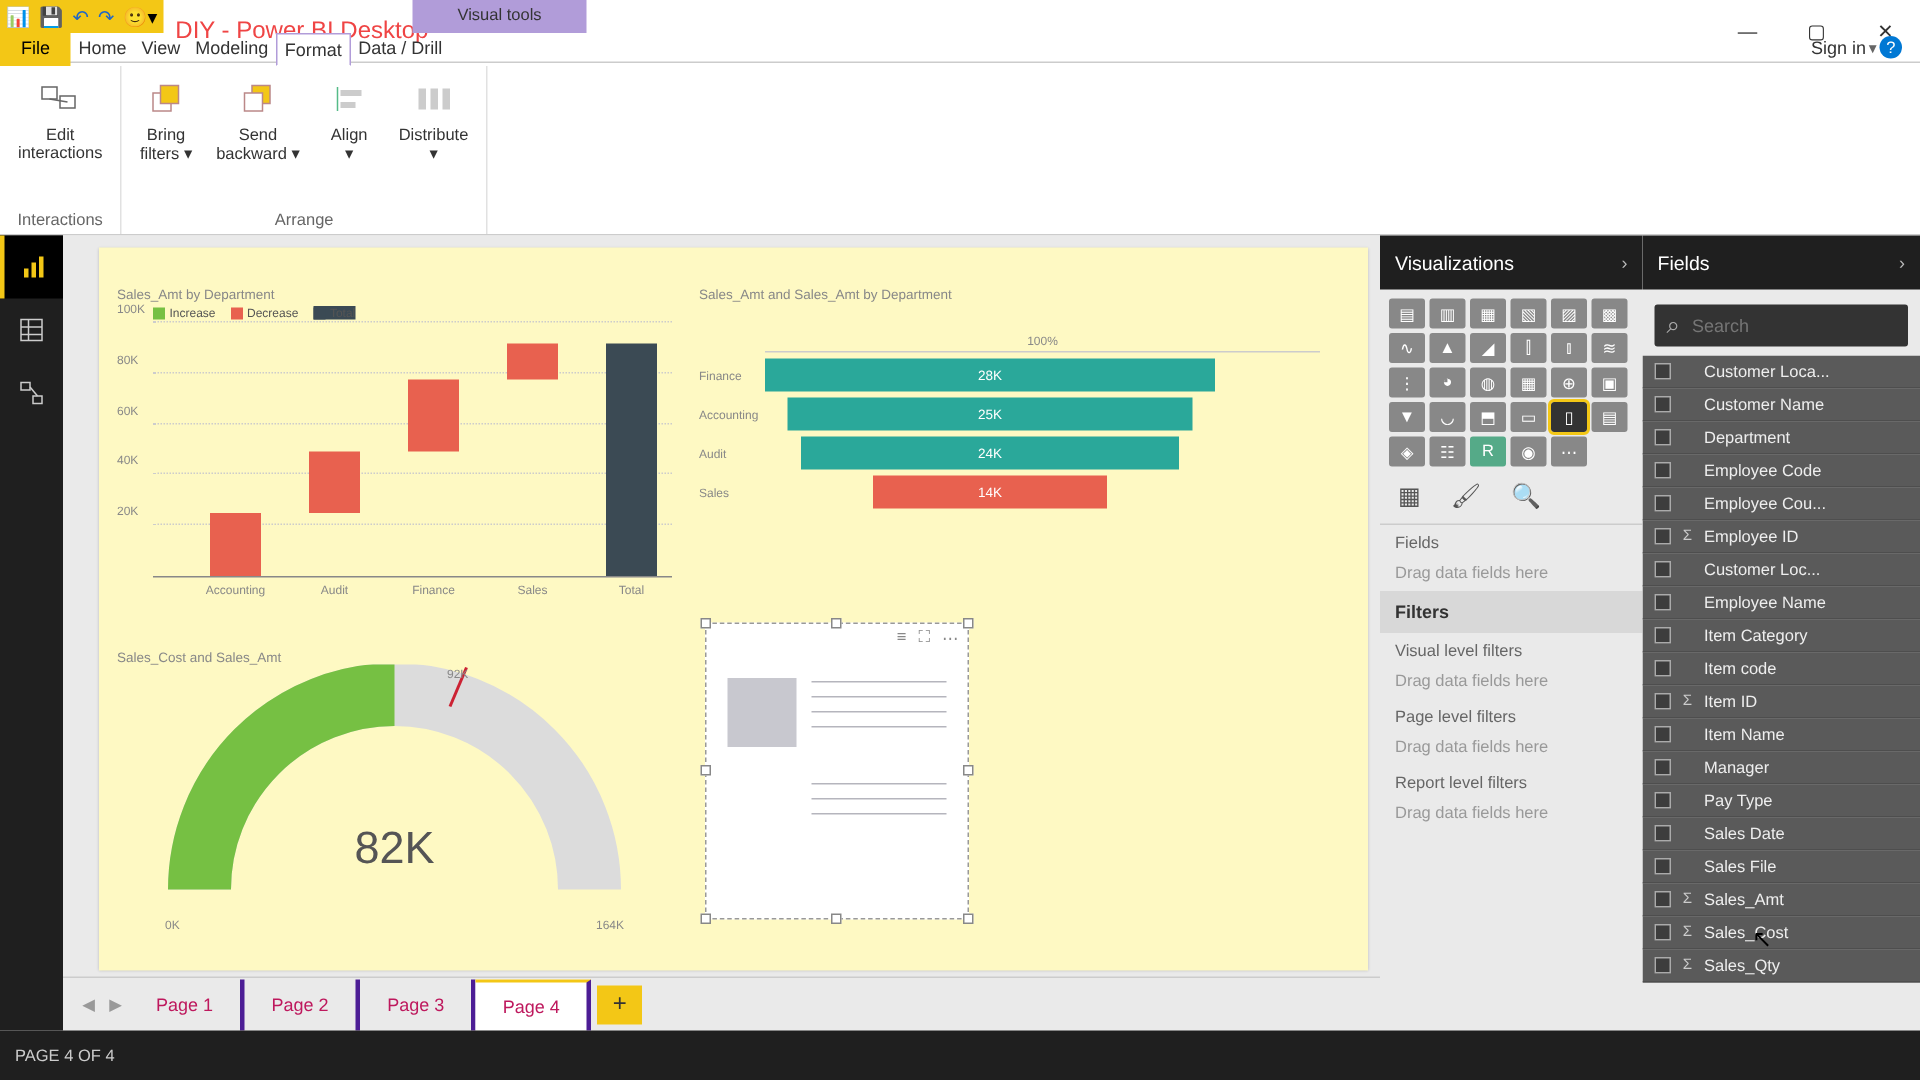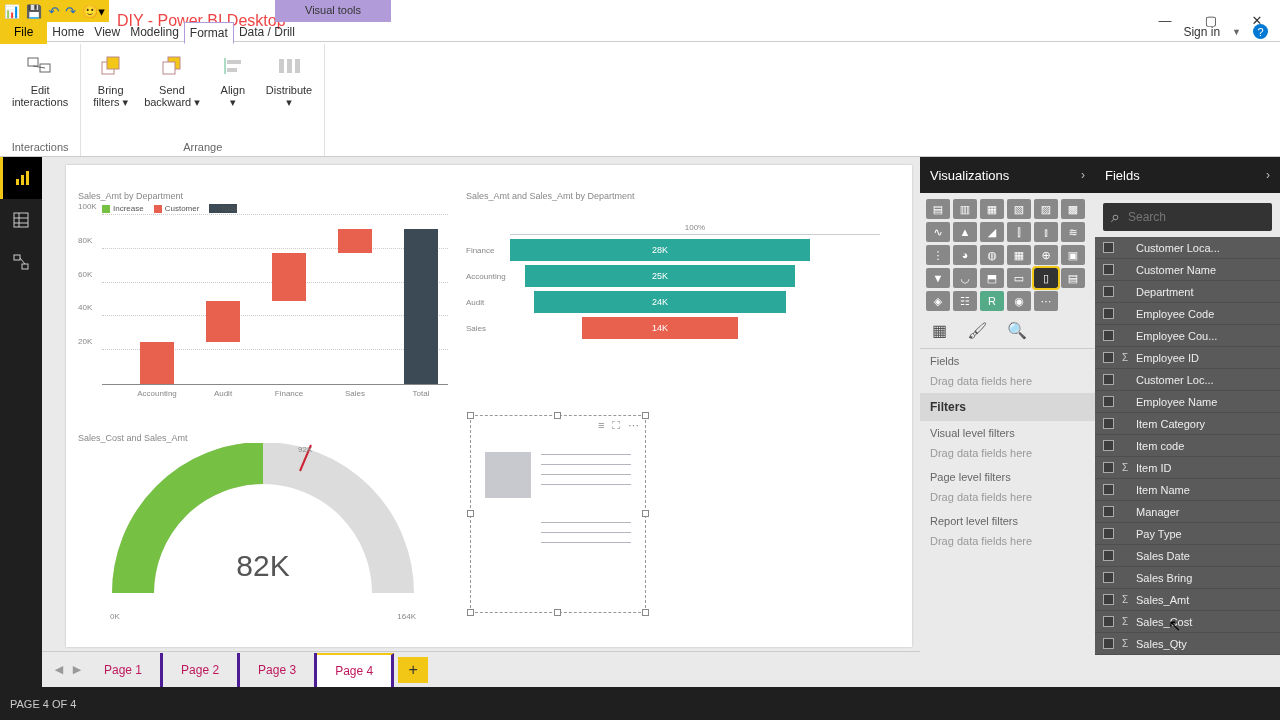--- a/index.html
+++ b/index.html
@@ -13,39 +13,39 @@
 .winctrl { display:flex; }
 .winctrl div { width:46px; display:flex; align-items:center; justify-content:center; font-size:13px; color:#333; cursor:pointer;}
 .tooltab { position:absolute; left:275px; top:0; height:22px; background:#b19cd9; color:#333; font-size:11px; padding:4px 30px;}
 .tooltab::after{content:"";}
 
 
 .ribbon-tabs { position:absolute; top:22px; left:0; right:0; height:22px; display:flex; align-items:flex-end; font-size:12px; color:#333;}
 .ribbon-tabs .ftab { background:#f3c716; color:#000; padding:3px 14px; height:22px;}
 .ribbon-tabs .tab { padding:3px 5px; height:22px; cursor:pointer;}
 .ribbon-tabs .tab.active { border:1px solid #b19cd9; border-bottom:1px solid #fff; background:#fff;}
-.signin { position:absolute; right:12px; top:24px; font-size:12px; color:#333; display:flex; gap:12px; align-items:center;}
+.signin { position:absolute; right:12px; top:24px; font-size:12px; color:#333; display:flex; gap:0; align-items:center;}
 .signin .q { width:15px;height:15px;border-radius:50%;background:#0078d4;color:#fff;display:flex;align-items:center;justify-content:center;font-size:11px;}
 
 
 .ribbon { position:absolute; top:44px; left:0; right:0; height:113px; border-bottom:1px solid #ccc; background:#fff; display:flex;}
 .rgroup { border-right:1px solid #e1e1e1; display:flex; flex-direction:column; justify-content:space-between; padding:4px 0 0; }
 .rgroup .btns { display:flex; gap:4px; align-items:flex-end; padding:0 6px;}
 .rbtn { display:flex; flex-direction:column; align-items:center; font-size:11px; color:#333; padding:2px 6px; cursor:pointer; min-width:46px;}
 .rbtn .ric { width:32px;height:32px; display:flex;align-items:center;justify-content:center; margin-bottom:2px;}
 .rgroup .lbl { font-size:11px; color:#666; text-align:center; padding:2px 0 3px; }
 
 
 .navrail { position:absolute; top:157px; left:0; bottom:33px; width:42px; background:#1f1f1f; display:flex; flex-direction:column;}
 .navrail .navbtn { width:42px;height:42px;display:flex;align-items:center;justify-content:center;cursor:pointer; color:#ccc;}
 .navrail .navbtn.active { background:#000; border-left:3px solid #f3c716;}
 
 
 .canvas { position:absolute; top:157px; left:42px; right:360px; bottom:33px; background:#eaeaea; }
-.page { position:absolute; top:8px; left:24px; right:8px; bottom:40px; background:#ffffff; box-shadow:0 0 2px rgba(0,0,0,.2);}
+.page { position:absolute; top:8px; left:24px; right:8px; bottom:40px; background:#fef9c3; box-shadow:0 0 2px rgba(0,0,0,.2);}
 .chart-title { font-size:9px; color:#888; }
 
 
 .wf { position:absolute; left:12px; top:26px; width:370px; height:230px;}
 .wf .legend { font-size:8px; color:#555; display:flex; gap:10px; margin:3px 0 2px 24px;}
 .wf .legend span::before{content:"";display:inline-block;width:8px;height:8px;margin-right:3px;vertical-align:middle;}
 .wf .legend .inc::before{background:#76c043;}
 .wf .legend .dec::before{background:#e8614f;}
 .wf .legend .tot::before{background:#3b4a54;}
 .wf .plot { position:relative; height:170px; margin-left:24px; border-bottom:1px solid #888;}
@@ -236,21 +236,21 @@
     </div>
 </div>
 
 <div class="canvas">
   <div class="page">
 
     <div class="wf">
       <div class="chart-title">Sales_Amt by Department</div>
       <div class="legend">
         <span class="inc">Increase</span>
-        <span class="dec">Customer</span>
+        <span class="dec">Decrease</span>
         <span class="tot">Total</span>
       </div>
       <div class="plot">
         <div class="grid" style="bottom:20%"></div>
           <div class="grid" style="bottom:40%"></div>
           <div class="grid" style="bottom:60%"></div>
           <div class="grid" style="bottom:80%"></div>
           <div class="grid" style="bottom:100%"></div>
         <span class="ylab" style="bottom:20%">20K</span>
         <span class="ylab" style="bottom:40%">40K</span>
@@ -502,21 +502,21 @@
           <span>Pay Type</span>
         </div>
         <div class="frow">
           <span class="cb"></span>
           <span class="sig"></span>
           <span>Sales Date</span>
         </div>
         <div class="frow">
           <span class="cb"></span>
           <span class="sig"></span>
-          <span>Sales Bring</span>
+          <span>Sales File</span>
         </div>
         <div class="frow">
           <span class="cb"></span>
           <span class="sig">Σ</span>
           <span>Sales_Amt</span>
         </div>
         <div class="frow">
           <span class="cb"></span>
           <span class="sig">Σ</span>
           <span>Sales_Cost</span>

